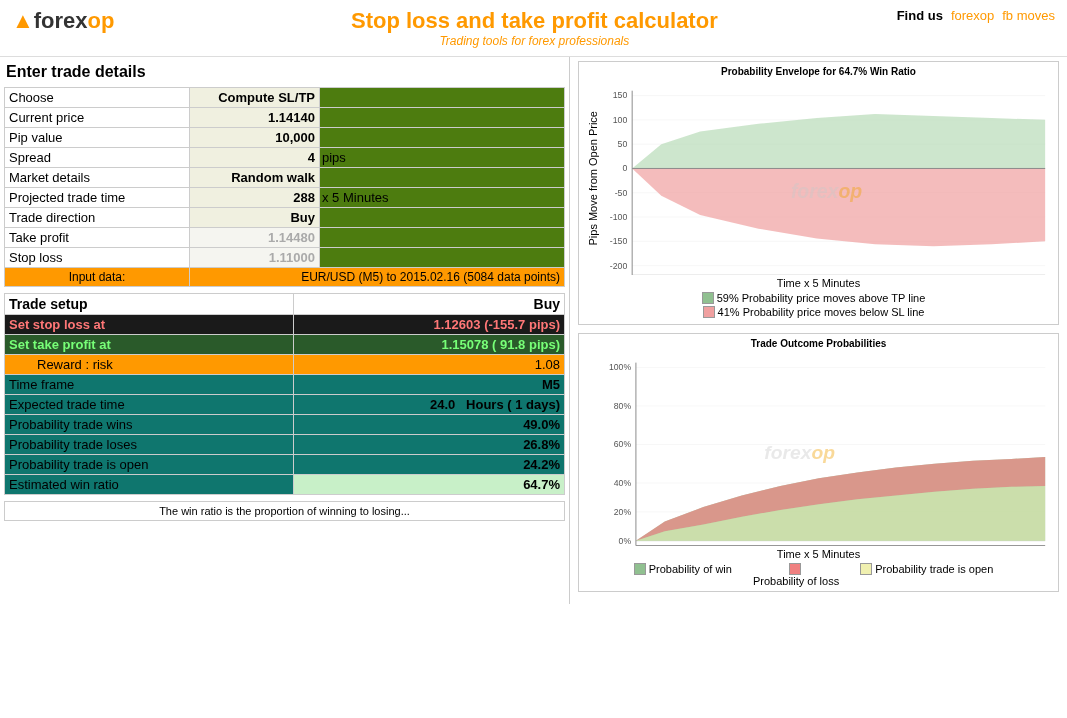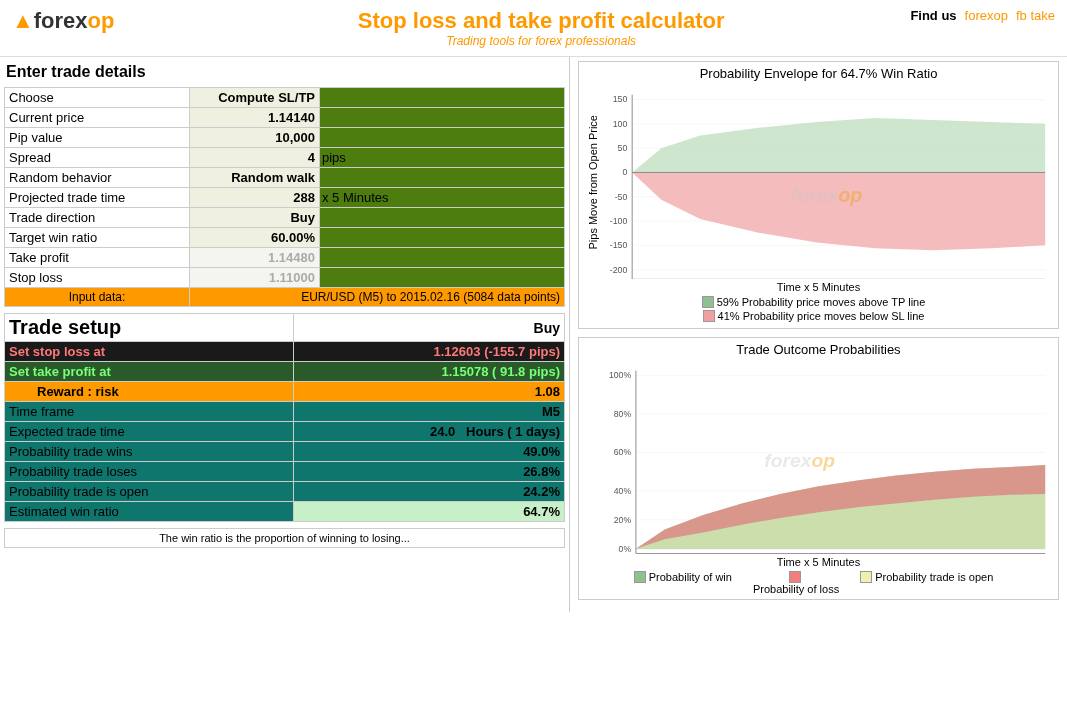--- a/index.html
+++ b/index.html
@@ -44,57 +44,57 @@
 
     #data-source-row td { background: #f90 !important; color: #000; font-size: 12px; text-align: center; font-weight: normal !important; }
 
     
     #results-table { width: 100%; border-collapse: collapse; margin-top: 6px; }
     #results-table td { border: 1px solid #ccc; padding: 2px 4px; }
     #results-table .header-row td { font-weight: bold; font-size: 14px; background: #fff; }
     #results-table .header-row td:last-child { font-weight: bold; font-size: 14px; }
     #results-table .sl-row td { background: #1a1a1a; color: #f77; font-weight: bold; margin-left: 44px; }
     #results-table .tp-row td { background: #2a5a2a; color: #7f7; font-weight: bold; }
-    #results-table .rr-row td { background: #f90; color: #000; font-weight: bold; padding-left: 32px; }
+    #results-table .rr-row td { background: #f90; color: #000; font-weight: normal; padding-left: 32px; }
     #results-table .normal-row td { background: #0f766e; }
     #results-table .normal-row td:last-child { text-align: right; font-weight: bold; }
     #results-table .win-row td:last-child { background: #c8f0c8; font-weight: bold; text-align: right; }
     .right-align { text-align: right; }
 
     
     #right-panel { flex: 1; padding: 4px 8px; }
 
     .chart-container {
       border: 1px solid #ccc;
       margin-bottom: 8px;
       padding: 4px 8px;
       background: #fff;
     }
-    .chart-title { text-align: center; font-weight: normal; font-size: 13px; margin-bottom: 4px; }
+    .chart-title { text-align: center; font-weight: bold; font-size: 10px; margin-bottom: 4px; }
     .legend-item { display: inline-flex; align-items: center; margin-right: 10px; }
     .legend-box { width: 12px; height: 12px; display: inline-block; margin-right: 3px; border: 1px solid #999; }
     .legend-center { text-align: center; }
   </style>
 </head>
 <body>
 
 <div id="header">
   <div id="logo-area">
     <span id="logo-text">
       <span style="color:#f90;">▲</span>forex<span>op</span>
     </span>
   </div>
   <div id="title-area">
     <div id="main-title">Stop loss and take profit calculator</div>
     <div id="subtitle">Trading tools for forex professionals</div>
   </div>
   <div id="findus-area">
     <span id="findus-label">Find us</span>
     <a id="findus-link" href="#" style="color:#f90;">forexop</a>
-    <a id="fb-link" href="#" style="color:#f90;">fb take</a>
+    <a id="fb-link" href="#" style="color:#f90;">fb moves</a>
   </div>
 </div>
 
 <div id="main-container">
 
   <div id="left-panel">
     <div id="section-title">Enter trade details</div>
 
     <table id="input-table">
       <tbody>
@@ -112,60 +112,55 @@
         <td>Pip value</td>
         <td>10,000</td>
         <td class="unit"></td>
       </tr>
       <tr>
         <td>Spread</td>
         <td>4</td>
         <td class="unit">pips</td>
       </tr>
       <tr>
-        <td>Random behavior</td>
+        <td>Market details</td>
         <td>Random walk</td>
         <td class="unit"></td>
       </tr>
       <tr>
         <td>Projected trade time</td>
         <td>288</td>
         <td class="unit">x 5 Minutes</td>
       </tr>
       <tr>
         <td>Trade direction</td>
         <td>Buy</td>
         <td class="unit"></td>
       </tr>
       <tr>
-        <td>Target win ratio</td>
-        <td>60.00%</td>
-        <td class="unit"></td>
-      </tr>
-      <tr>
         <td>Take profit</td>
         <td class="input-disabled">1.14480</td>
         <td class="unit"></td>
       </tr>
       <tr>
         <td>Stop loss</td>
         <td class="input-disabled">1.11000</td>
         <td class="unit"></td>
       </tr>
       <tr id="data-source-row">
         <td>Input data:</td>
         <td colspan="2">EUR/USD (M5) to 2015.02.16 (5084 data points)</td>
       </tr>
     </tbody>
       </table>
 
     <table id="results-table">
       <tbody>
           <tr class="header-row">
-        <td style="font-size:20px;font-weight:bold;">Trade setup</td>
+        <td style="font-size:14px;font-weight:bold;">Trade setup</td>
         <td style="font-size:14px;font-weight:bold;text-align:right;">Buy</td>
       </tr>
       <tr class="sl-row">
         <td>Set stop loss at</td>
         <td class="right-align">1.12603 (-155.7 pips)</td>
       </tr>
       <tr class="tp-row">
         <td>Set take profit at</td>
         <td class="right-align">1.15078 ( 91.8 pips)</td>
       </tr>

